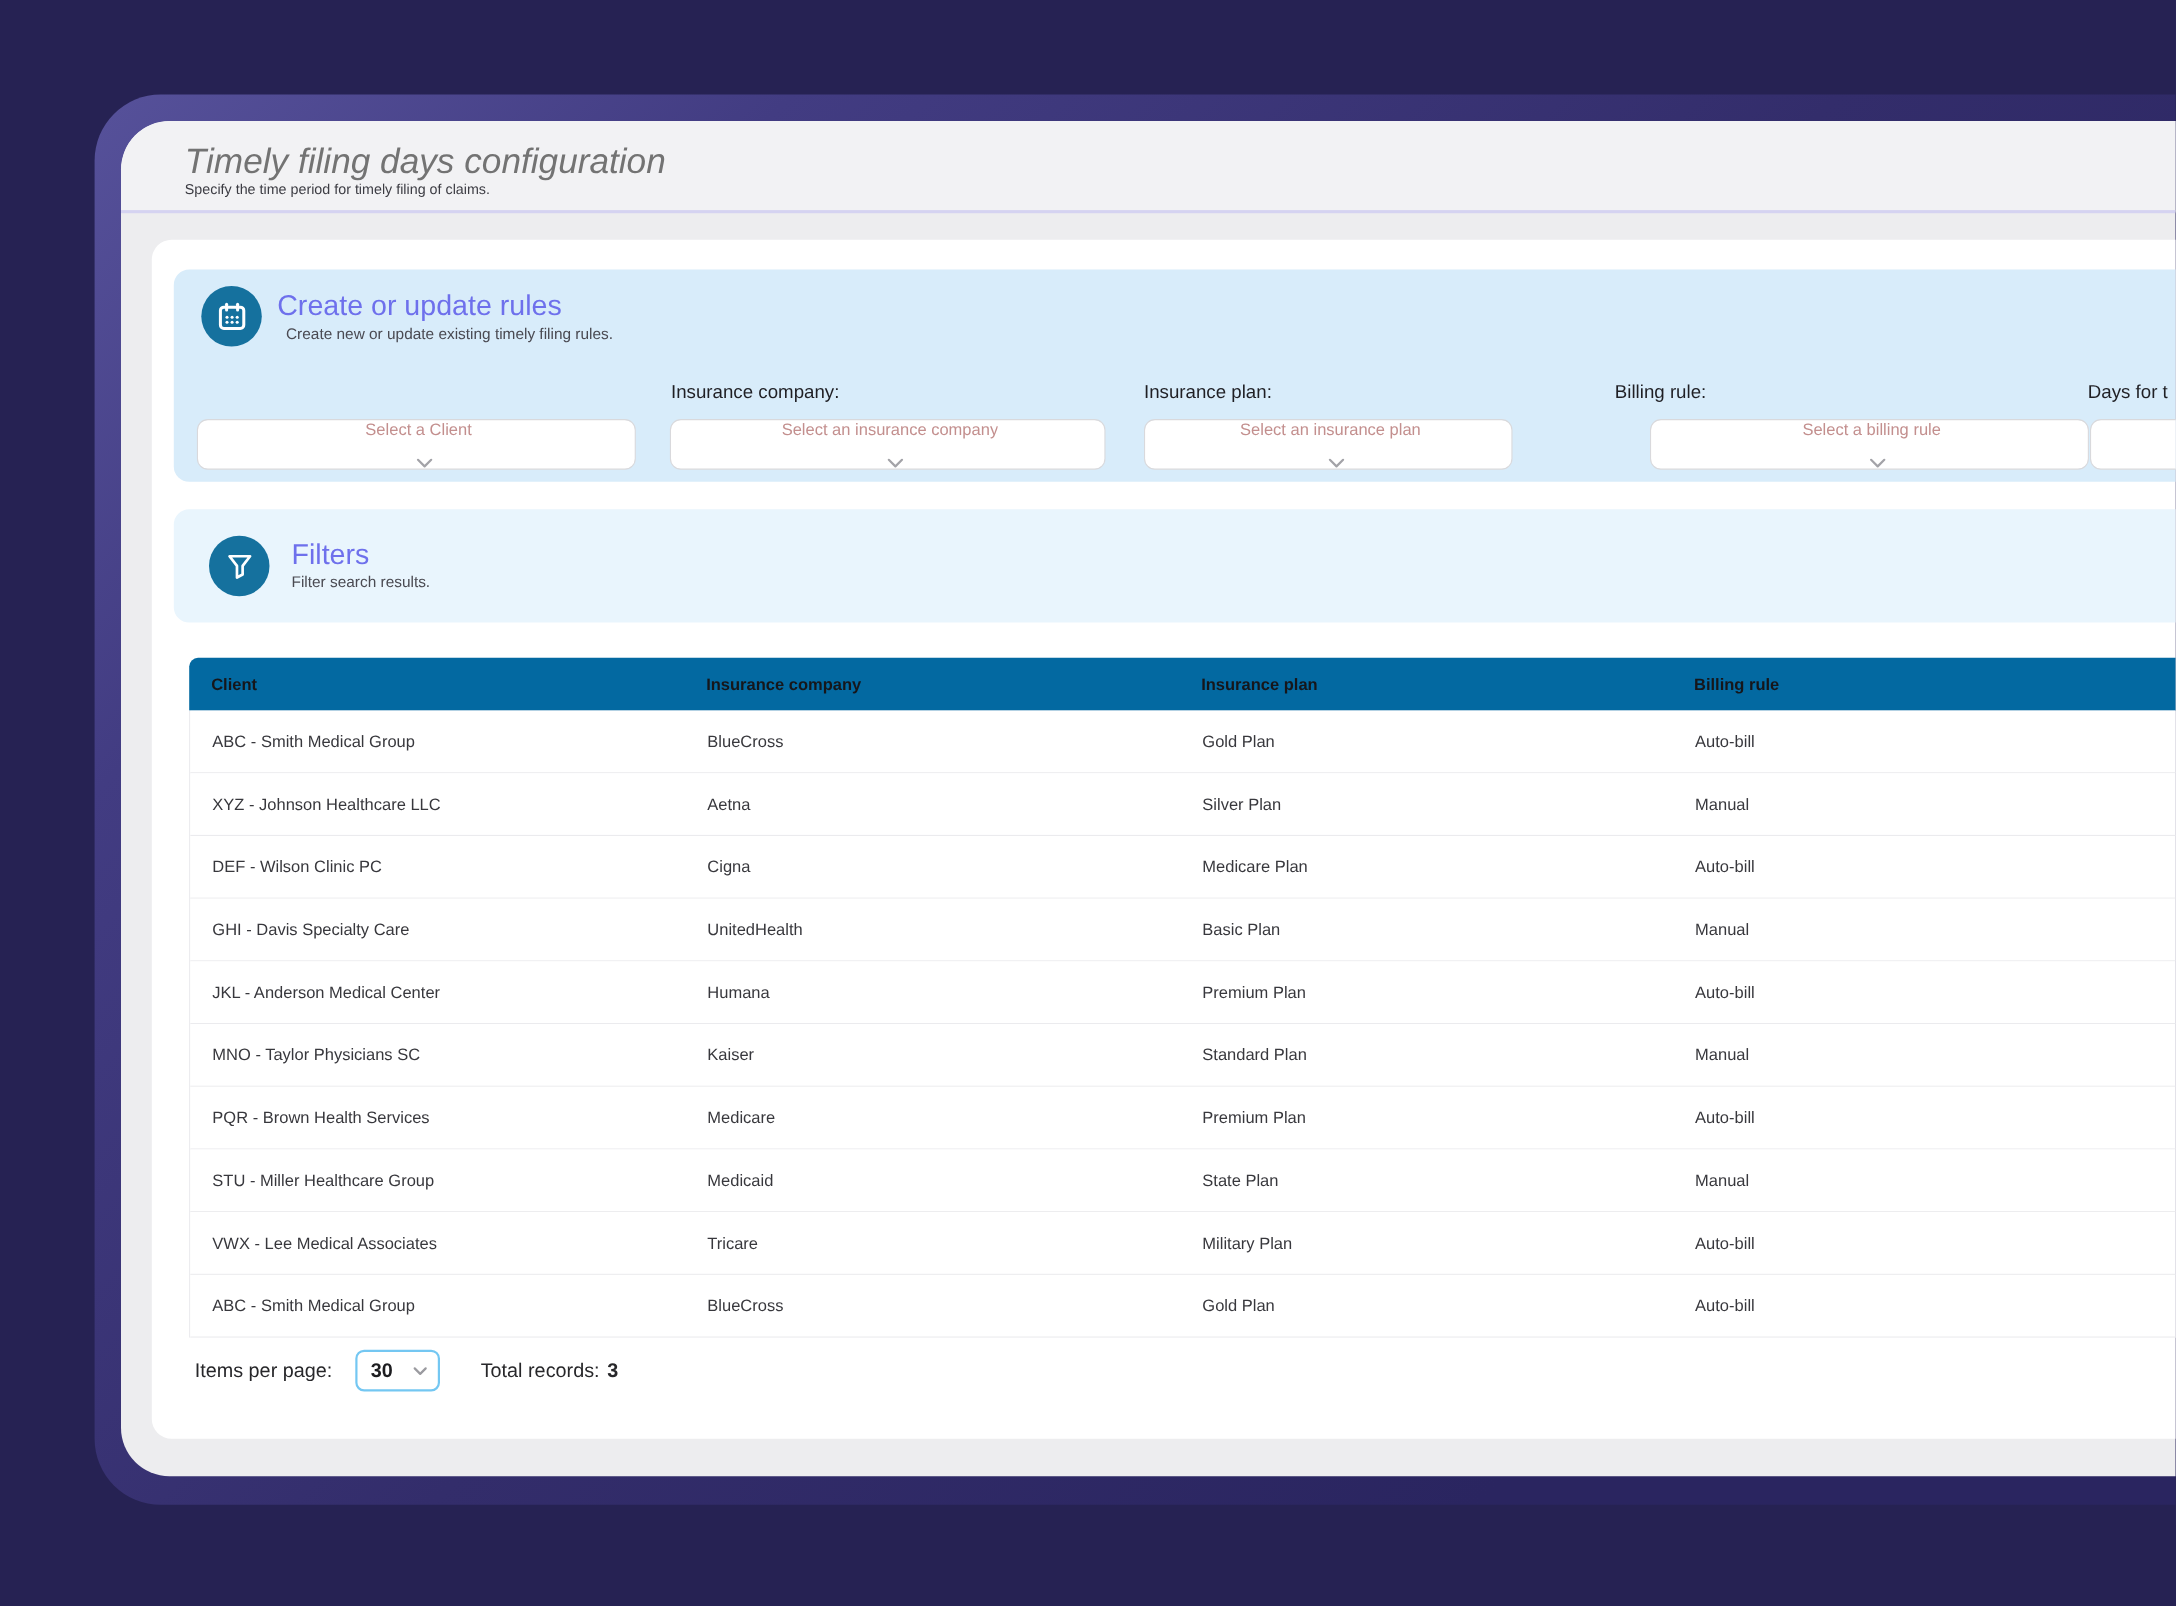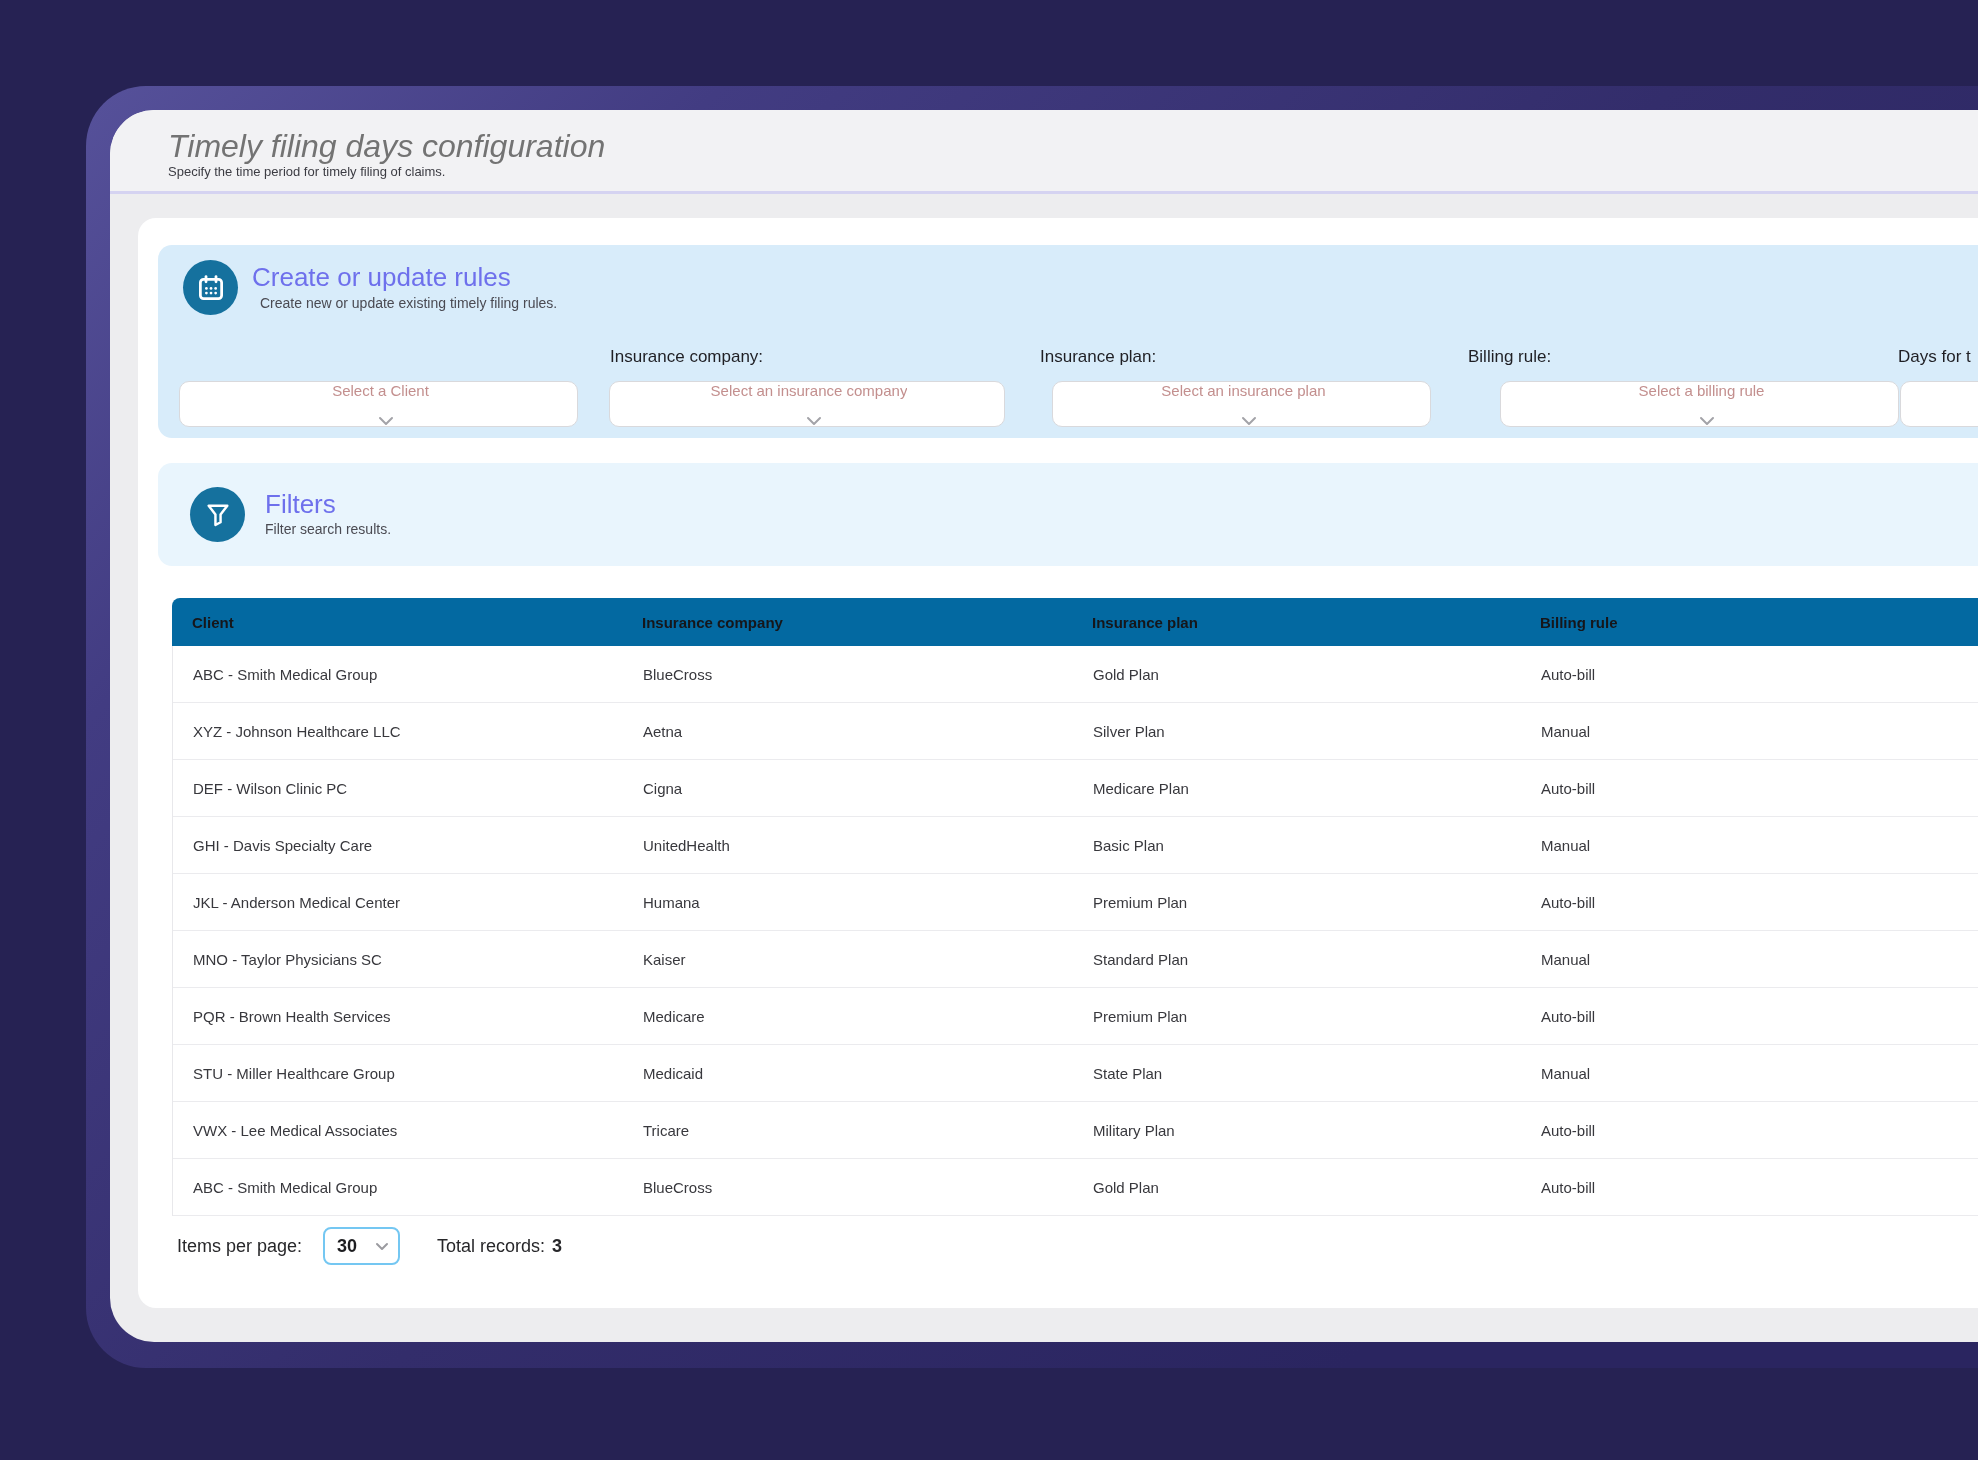--- a/index.html
+++ b/index.html
@@ -49,21 +49,21 @@
   .lbl-rule { left:1468px; }
   .lbl-days { left:1898px; }
 
   .select-field { position:absolute; top:381px; height:46px; background:#fff;
     border:1px solid #d9d9dc; border-radius:10px; display:flex; align-items:center;
     padding:0 18px 0 22px; cursor:pointer;flex-direction:column; }
   .select-field .ph { font-size:15px; color:#c38f8e; flex:1; white-space:nowrap; overflow:hidden; }
   .select-field .val { font-size:16px; color:#26262b; flex:1; }
   .f-client { left:179px; width:399px; }
   .f-company { left:609px; width:396px; }
-  .f-plan { left:1040px; width:379px;margin-left:12px; }
+  .f-plan { left:1040px; width:335px; }
   .f-rule { left:1468px; width:399px;margin-left:32px; }
   .f-days { left:1900px; width:200px; }
 
   .chev { flex:0 0 auto; margin-left:10px; display:flex; align-items:center; }
 
   
   .table { position:absolute; left:172px; top:598px; right:0; }
   .thead { display:grid; grid-template-columns:450px 450px 448px 1fr; align-items:center;
     height:48px; padding-left:20px; background:#0369a1; border-radius:8px 0 0 0;
     font-size:15px; font-weight:700; color:#16161a; }

